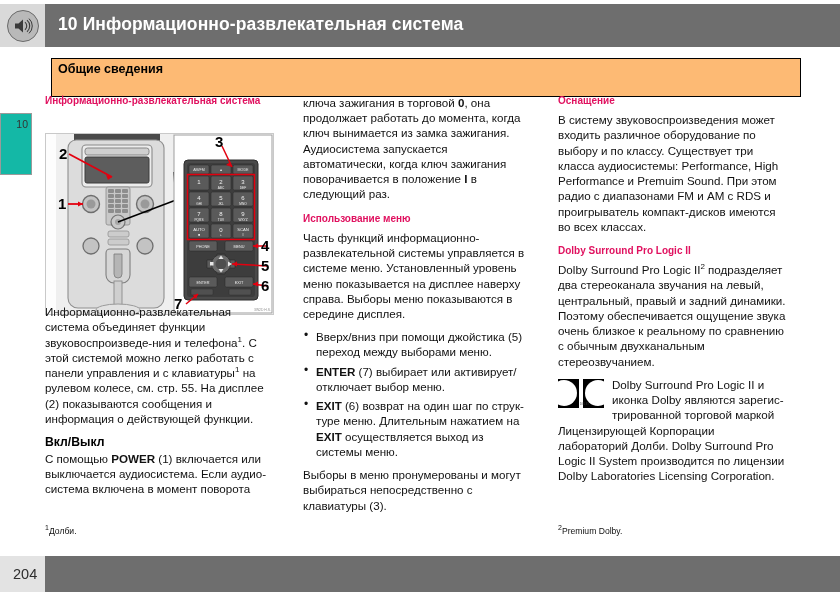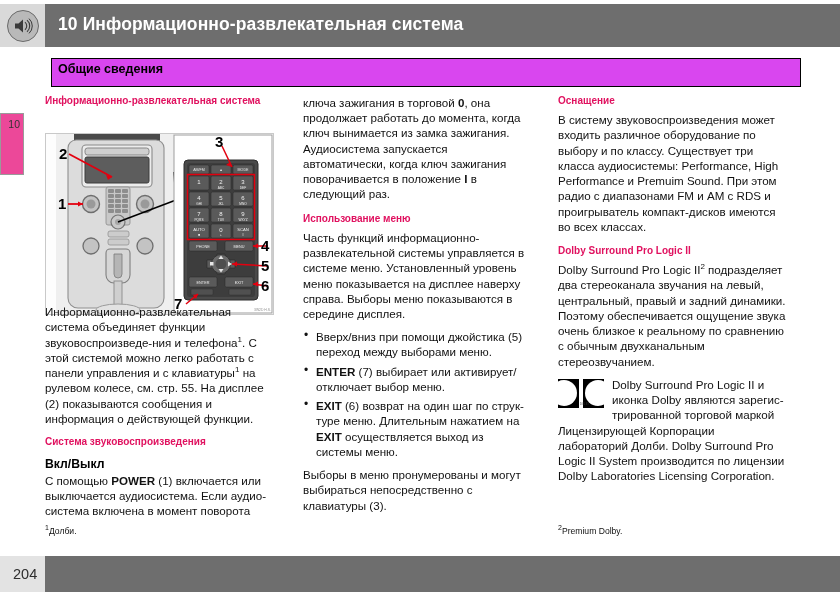--- a/index.html
+++ b/index.html
@@ -31,32 +31,32 @@
     position:absolute;left:45px;top:4px;width:795px;height:43px;
     background:#6e6e6e;
   }
   .header-title{
     position:absolute;left:58px;top:14px;
     color:#ffffff;font-size:17.5px;font-weight:bold;
     letter-spacing:.1px;white-space:nowrap;
   }
   
   .sectionbox{
-    position:absolute;left:51px;top:58px;width:750px;height:29px;
-    border:1.3px solid #000;background:#d946ef;
+    position:absolute;left:51px;top:58px;width:750px;height:39px;
+    border:1.3px solid #000;background:#fdba74;
     box-sizing:border-box;
   }
   .sectionbox span{
     position:absolute;left:6px;top:3px;
     font-size:12.5px;font-weight:bold;
   }
   
   .chapter-tab{
-    position:absolute;left:0px;top:113px;width:24px;height:62px;
-    background:#ec4899;border:1px solid #9a9a9a;
+    position:absolute;left:0px;top:113px;width:32px;height:62px;
+    background:#14b8a6;border:1px solid #9a9a9a;
     box-sizing:border-box;
   }
   .chapter-tab span{
     position:absolute;right:3px;top:4px;
     font-size:10.5px;color:#333;
   }
   
   .col{position:absolute;top:95px;width:229px;}
   .col1{left:45px;}
   .col2{left:303px;}
@@ -349,21 +349,20 @@
     <text x="215" y="157" font-family="Liberation Sans, sans-serif" font-size="15" font-weight="bold" fill="#000">6</text>
     <text x="128" y="175" font-family="Liberation Sans, sans-serif" font-size="15" font-weight="bold" fill="#000">7</text>
     <text x="208" y="177" font-family="Liberation Sans, sans-serif" font-size="3.4" fill="#909090">3W2D H.S.</text>
   </svg>
 </div>
 
 <div class="col col1">
   <h2 class="pink">Информационно-развлекательная система</h2>
   <div style="height:192px"></div>
   <p class="body"><span>Информационно-развлекательная система объединяет функции звуковоспроизведе-ния и телефона</span><sup>1</sup><span>. С этой системой можно легко работать с панели управления и с клавиатуры</span><sup>1</sup><span> на рулевом колесе, см. стр. 55. На дисплее (2) показываются сообщения и информация о действующей функции.</span></p>
-  <h2 class="pink" style="margin-top:10px">Система звуковоспроизведения</h2>
   <h3 class="blk">Вкл/Выкл</h3>
   <p class="body"><span>С помощью </span><b>POWER</b><span> (1) включается или выключается аудиосистема. Если аудио-система включена в момент поворота</span></p>
 </div>
 
 <div class="col col2">
   <p class="body"><span>ключа зажигания в торговой </span><b>0</b><span>, она продолжает работать до момента, когда ключ вынимается из замка зажигания. Аудиосистема запускается автоматически, когда ключ зажигания поворачивается в положение </span><b>I</b><span> в следующий раз.</span></p>
   <h2 class="pink" style="margin-top:11px">Использование меню</h2>
   <p class="body">Часть функций информационно-развлекательной системы управляется в системе меню. Установленный уровень меню показывается на дисплее наверху справа. Выборы меню показываются в середине дисплея.</p>
   <ul class="bullets">
     <li><span>Вверх/вниз при помощи джойстика (5) переход между выборами меню.</span></li>

